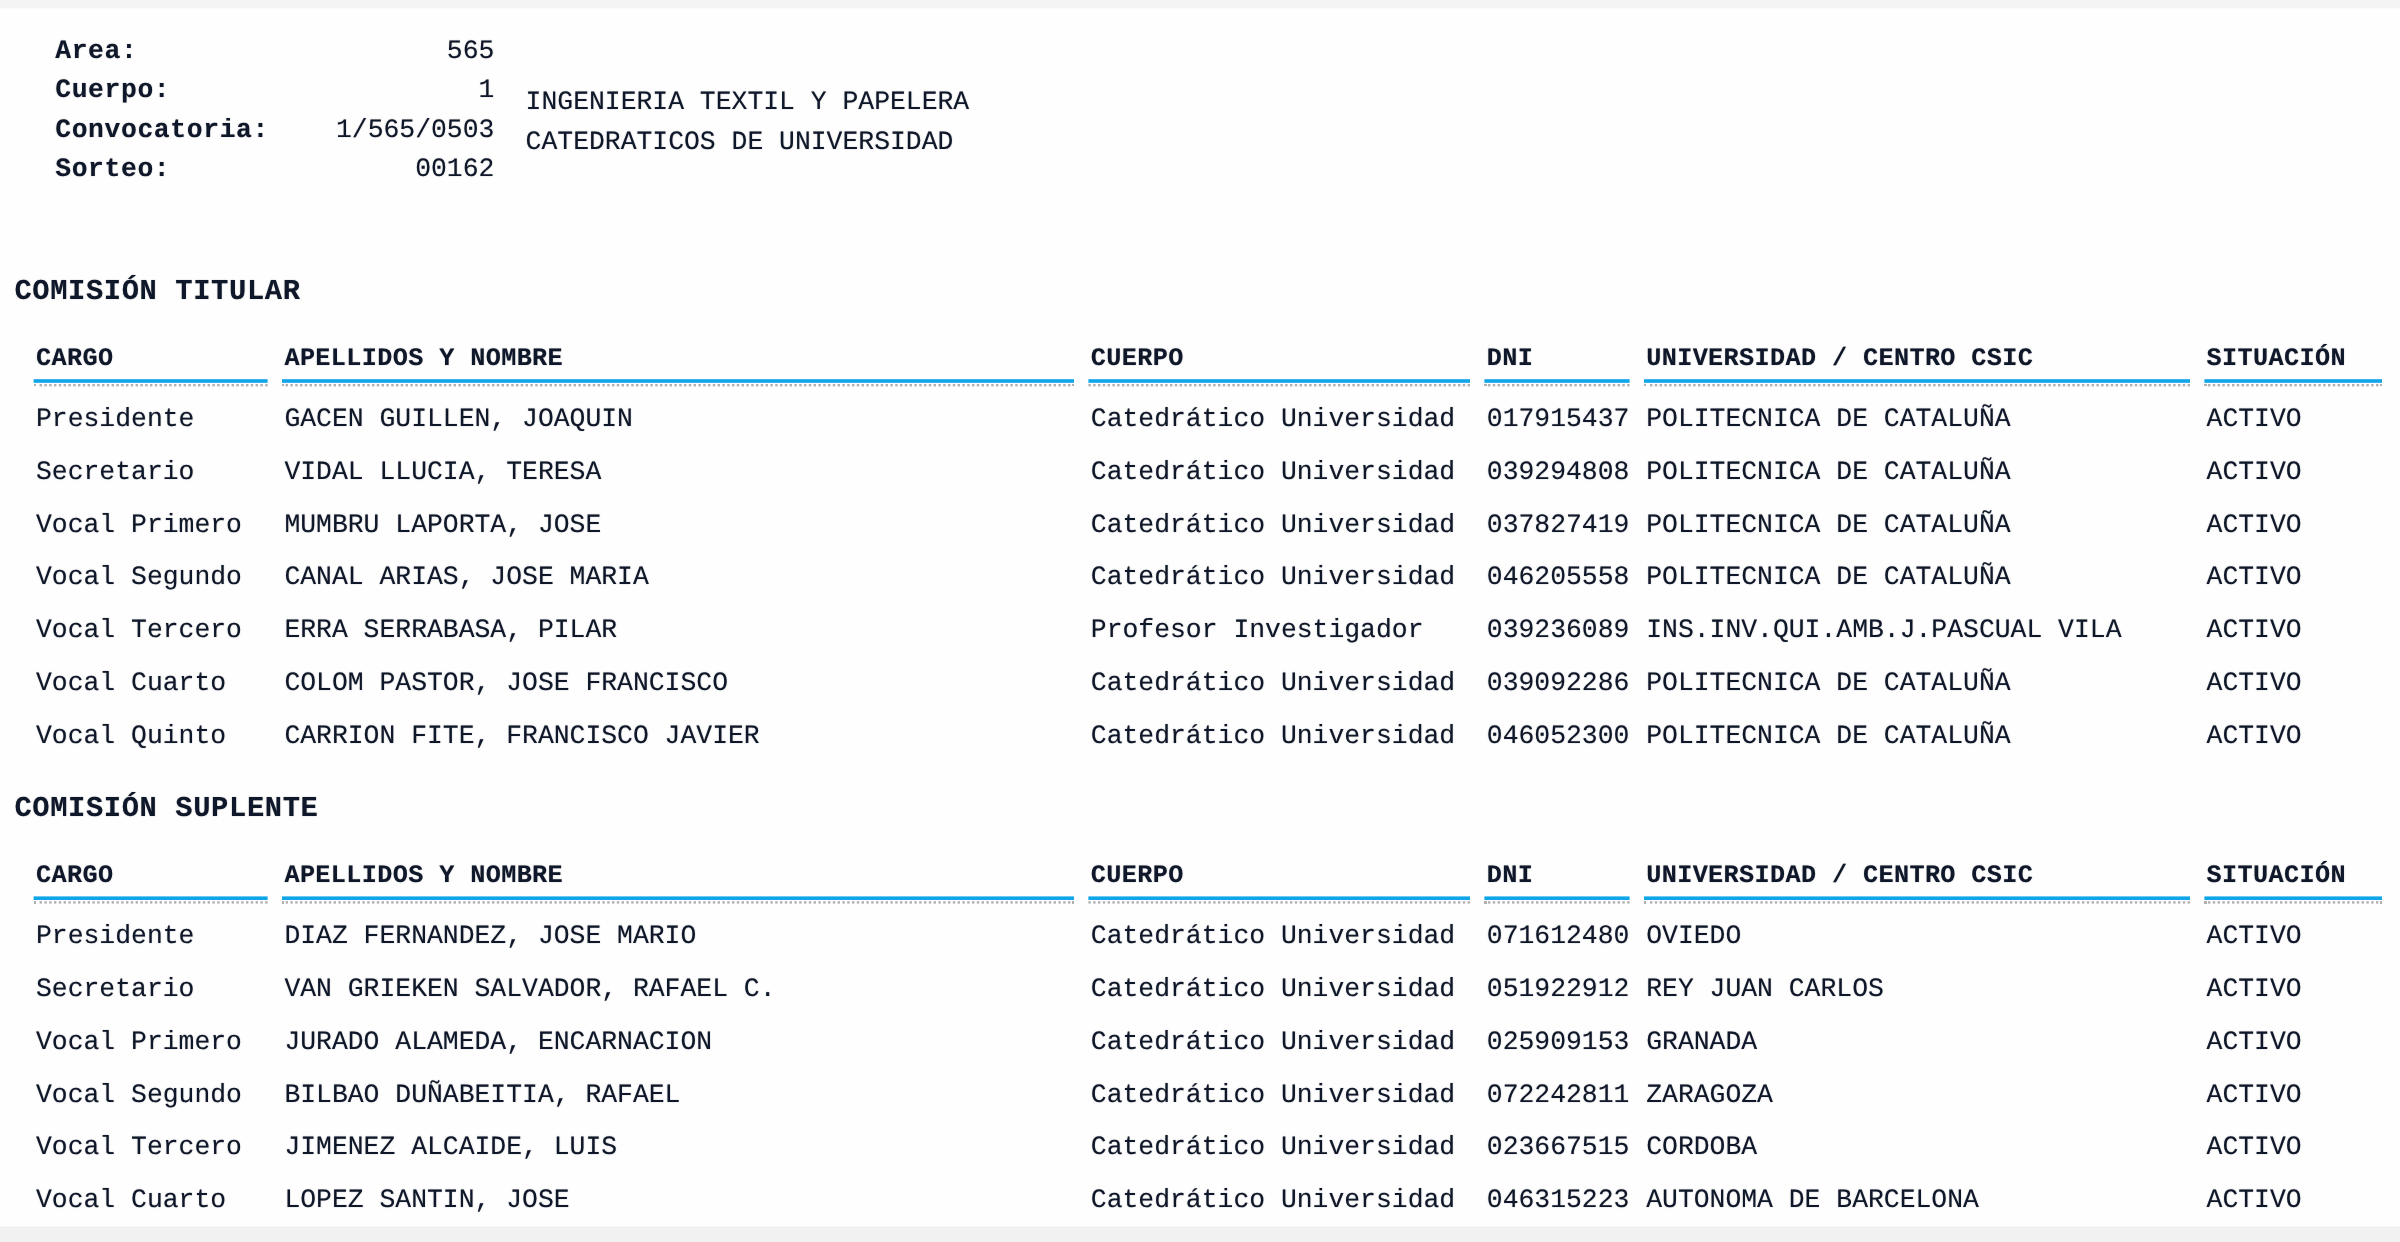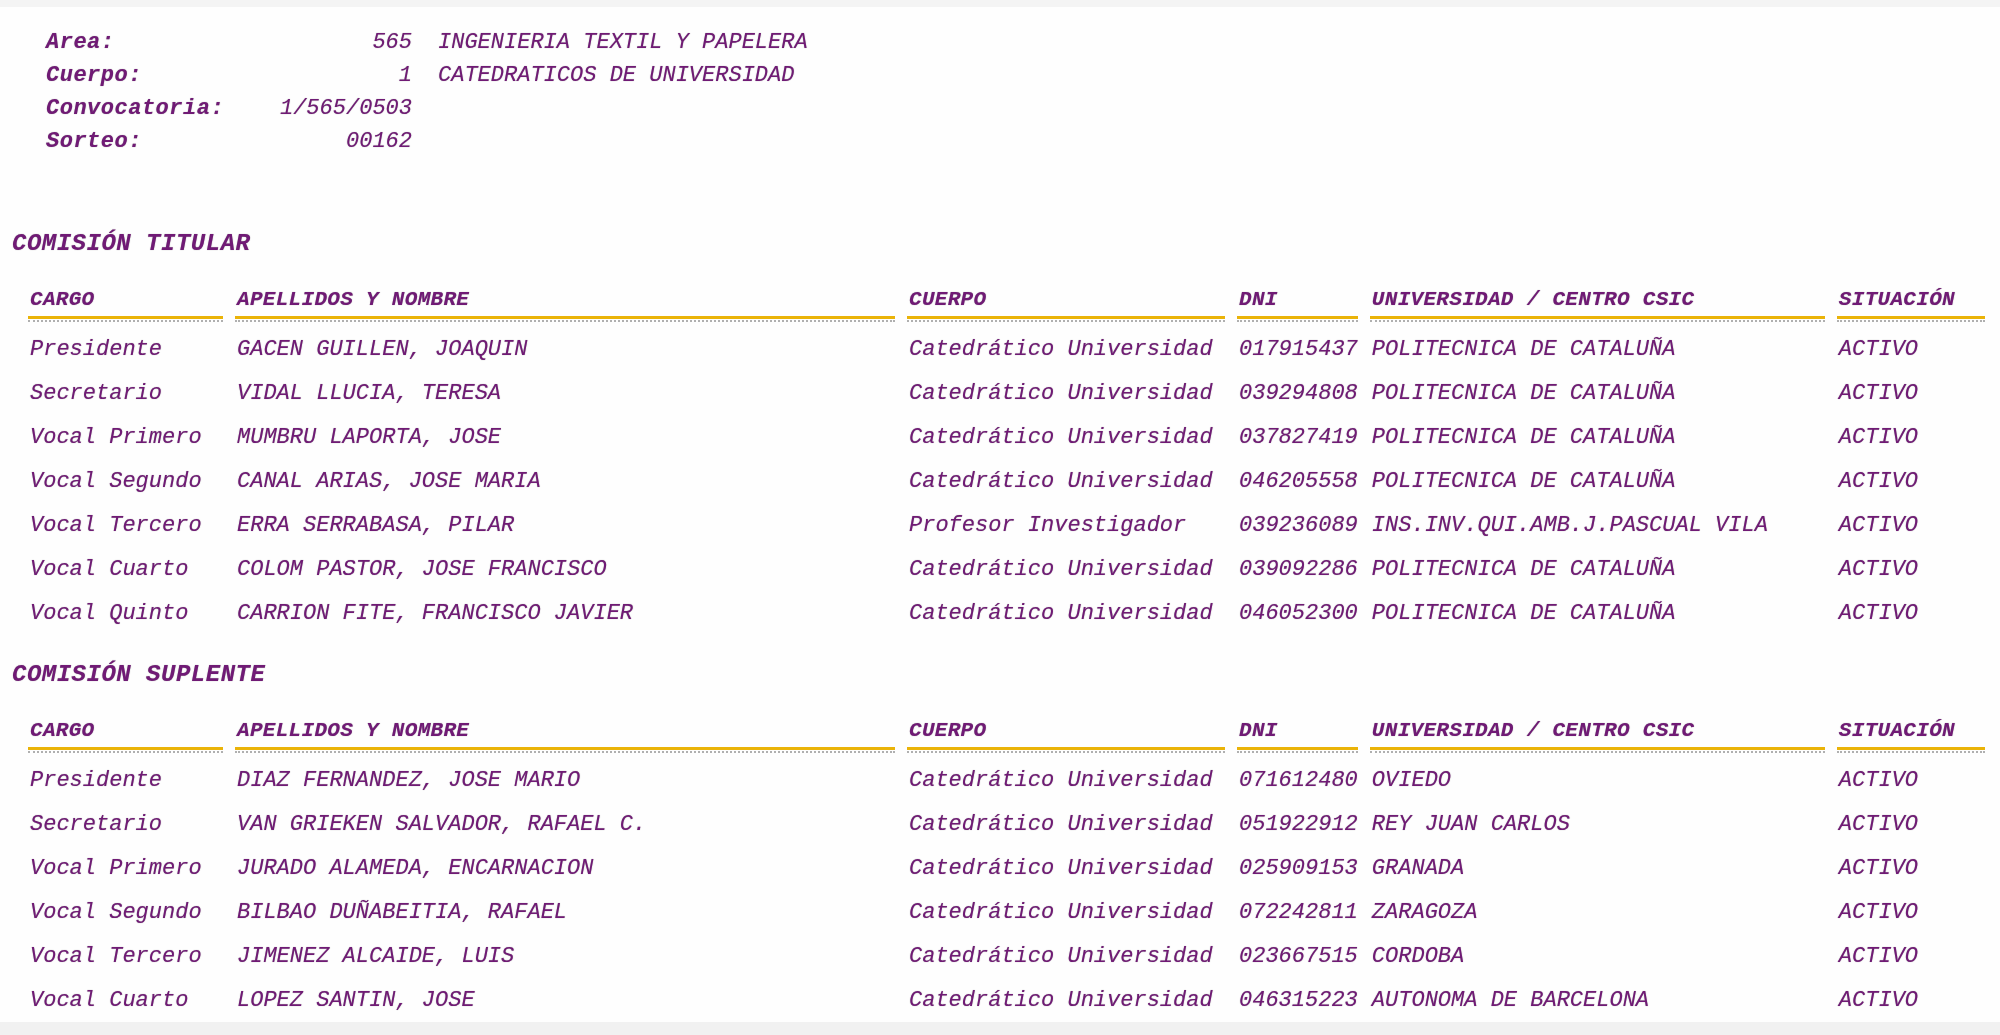--- a/index.html
+++ b/index.html
@@ -4,33 +4,32 @@
 <style>
   html, body { margin: 0; padding: 0; }
   body {
     width: 2000px; height: 1035px;
     background: #fefefe;
     overflow: hidden;
     font-family: "Liberation Mono", "DejaVu Sans Mono", monospace;
   }
   .page {
     position: absolute; inset: 0;
-    color: #701a75;
+    color: #0f172a;
     text-shadow: 0 0 1px rgba(30,30,30,0.45);
-    font-style: italic;
   }
   .edge-top    { position: absolute; top: 0; left: 0; right: 0; height: 7px;  background: #f4f4f4; }
   .edge-bottom { position: absolute; bottom: 0; left: 0; right: 0; height: 13px; background: #f1f1f1; }
 
   
   .meta { padding: 26px 0 0 46px; font-size: 22px; }
   .meta-row { display: flex; height: 33px; line-height: 33px; white-space: pre; }
   .meta-label { width: 208px; font-weight: 700; letter-spacing: 0.5px; }
   .meta-code  { width: 158px; text-align: right; }
-  .meta-desc  { padding-left: 26px; }
+  .meta-desc  { padding-left: 26px; margin-top: 43px; }
 
   
   .section-title {
     margin: 0 0 0 12px;
     font-size: 24px; font-weight: 700; letter-spacing: 0.5px;
     white-space: pre;
   }
   .section-titular  .section-title { margin-top: 72px; }
   .section-suplente .section-title { margin-top: 26px; }
 
@@ -45,21 +44,21 @@
   col.c-cuerpo      { width: 318px; }
   col.c-dni         { width: 118px; }
   col.c-universidad { width: 455px; }
   col.c-situacion   { width: 148px; }
 
   th {
     font-size: 21px; font-weight: 700;
     text-align: left; letter-spacing: 0.3px;
     padding: 0 0 5px 2px;
     height: 30px; vertical-align: bottom;
-    border-bottom: 3px solid #eab308;
+    border-bottom: 3px solid #0ea5e9;
     position: relative;
     white-space: nowrap;
   }
   th::after {
     content: ""; position: absolute; left: 0; right: 0; bottom: -6px;
     border-top: 2px dotted #b0b0b0;
   }
   th.num { padding-right: 16px; }
 
   td {

